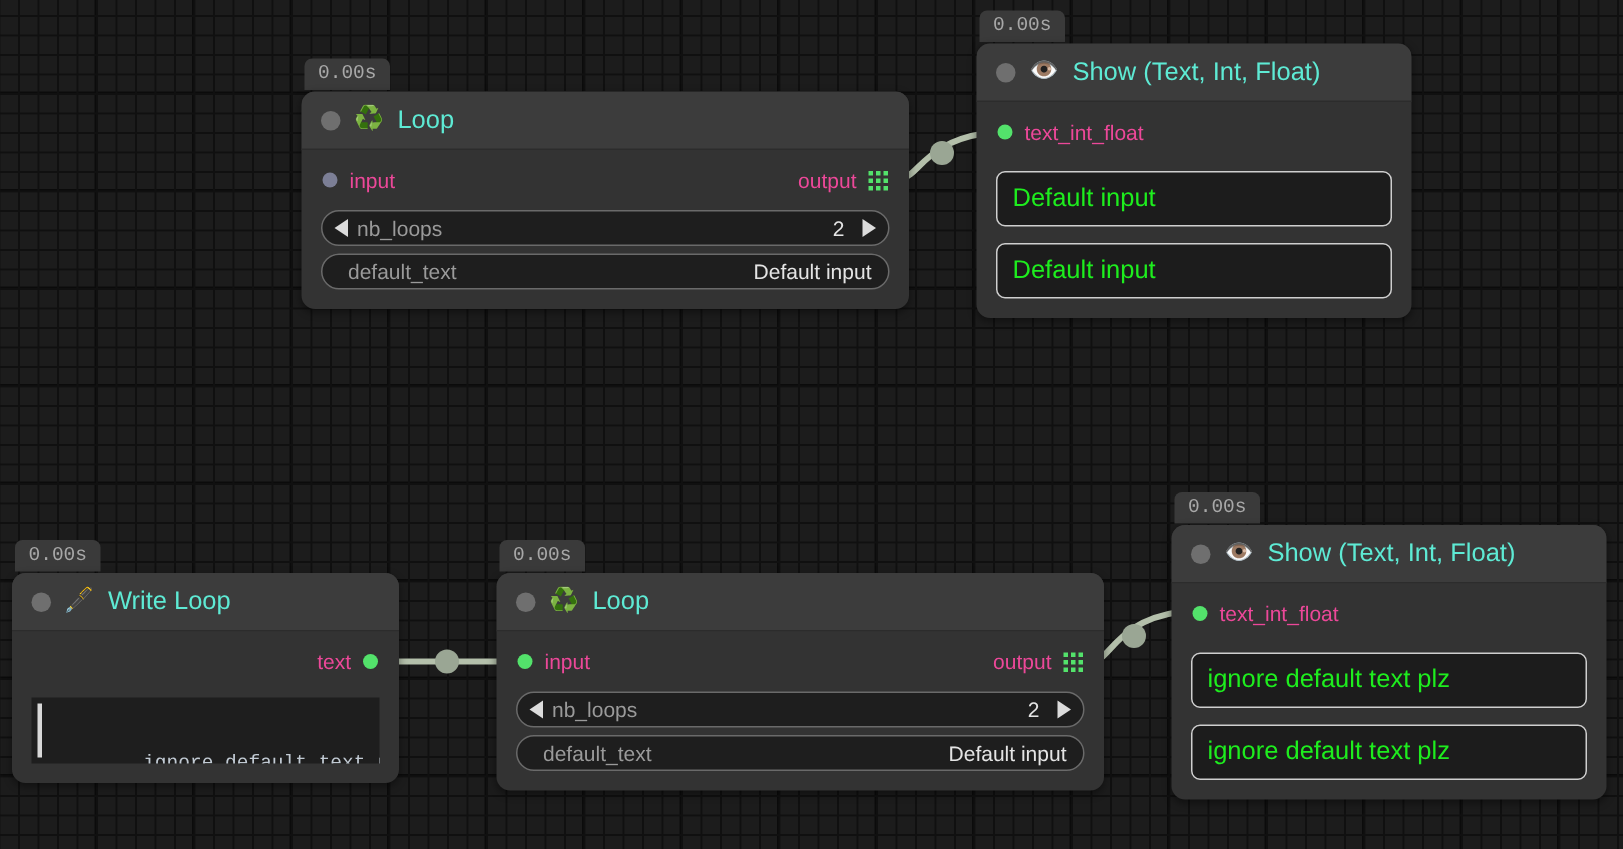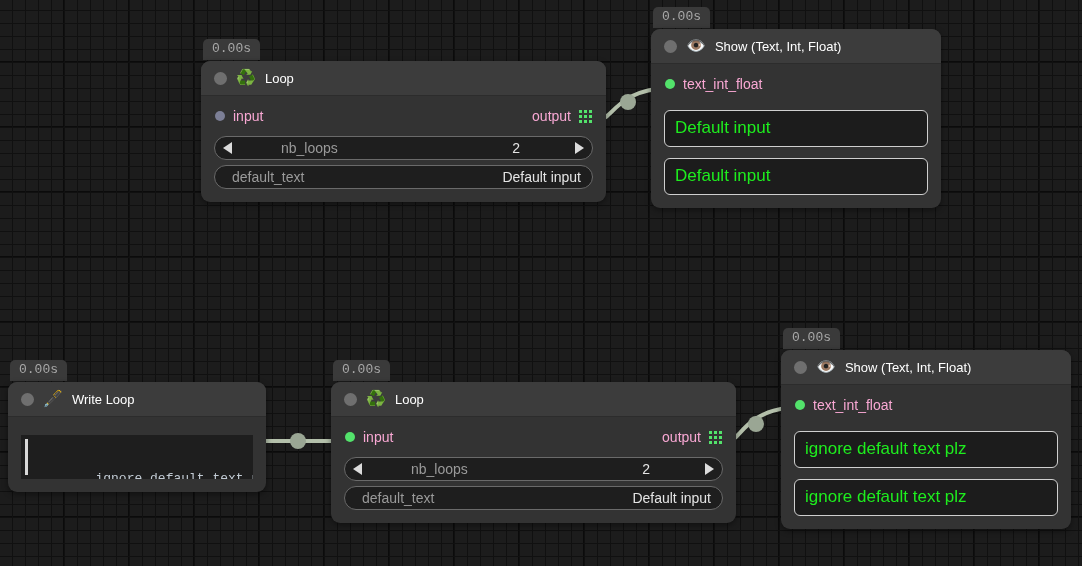--- a/index.html
+++ b/index.html
@@ -70,22 +70,22 @@
     border-radius: 50%;
     background: #6f6f6f;
     flex: none;
   }
   .node-emoji {
     font-size: 16px;
     line-height: 1;
     flex: none;
   }
   .node-title {
-    color: #ffffff;
-    font-size: 13px;
+    color: #5eead4;
+    font-size: 17px;
     white-space: nowrap;
   }
   .node-body {
     padding: 9px 13px 13px 13px;
   }
 
   
   .ports-row {
     display: flex;
     align-items: center;
@@ -99,21 +99,21 @@
   }
   .port-dot {
     width: 10px;
     height: 10px;
     border-radius: 50%;
     flex: none;
   }
   .port-dot.connected { background: #53e26b; }
   .port-dot.idle { background: #7c7f96; }
   .port-label {
-    color: #f9a8d4;
+    color: #ec4899;
     font-size: 14px;
   }
   .grid-icon {
     display: grid;
     grid-template-columns: repeat(3, 3px);
     grid-template-rows: repeat(3, 3px);
     gap: 2px;
     flex: none;
   }
   .grid-icon i {
@@ -128,21 +128,21 @@
     display: flex;
     align-items: center;
     background: #1e1e1e;
     border: 1px solid #6a6a6a;
     border-radius: 14px;
     height: 24px;
     padding: 0 11px;
     margin-top: 5px;
     box-sizing: border-box;
   }
-  .param-pill.stepper { padding: 0 8px; gap: 43px; }
+  .param-pill.stepper { padding: 0 8px; }
   .arrow {
     width: 0;
     height: 0;
     flex: none;
     cursor: pointer;
   }
   .arrow.left {
     border-top: 6px solid transparent;
     border-bottom: 6px solid transparent;
     border-right: 9px solid #dcdcdc;
@@ -290,20 +290,26 @@
 
   <div class="time-badge" style="left:10px; top:360px;">0.00s</div>
 
   <div class="node" style="left:8px; top:382px; width:258px;">
     <div class="node-header">
       <span class="status-dot"></span>
       <span class="node-emoji">🖋️</span>
       <span class="node-title">Write Loop</span>
     </div>
     <div class="node-body">
+      <div class="ports-row" style="justify-content:flex-end;">
+        <span class="port">
+          <span class="port-label">text</span>
+          <span class="port-dot connected"></span>
+        </span>
+      </div>
       <div class="text-editor">
         <span class="caret"></span>
         <span>ignore default text plz</span>
       </div>
     </div>
   </div>
 
   <div class="time-badge" style="left:333px; top:360px;">0.00s</div>
 
   <div class="node" style="left:331px; top:382px; width:405px;">

